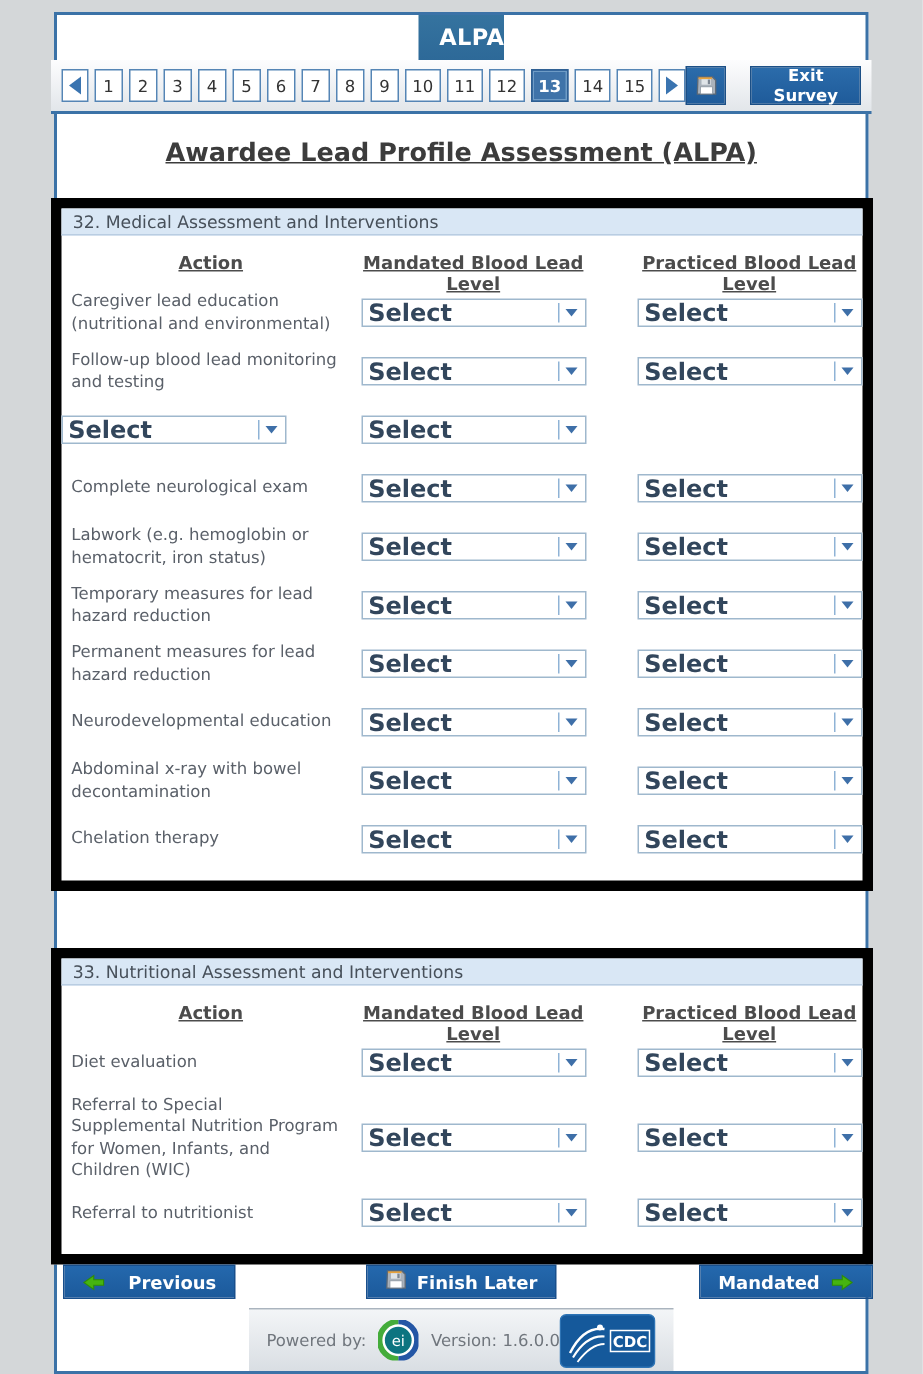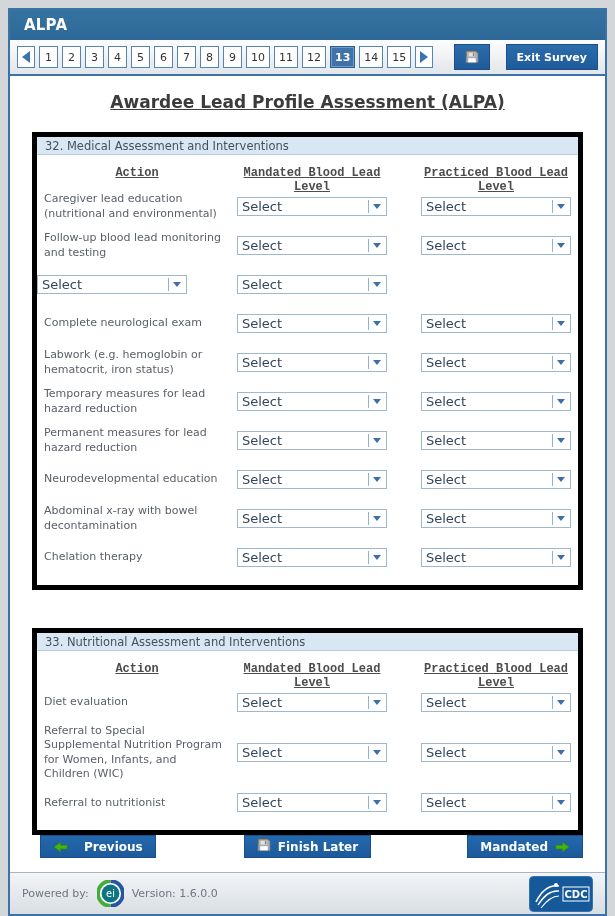--- a/index.html
+++ b/index.html
@@ -1,17 +1,17 @@
 <!DOCTYPE html>
 <html><head>
 <meta charset="utf-8">
 <style>
   * { margin:0; padding:0; box-sizing:border-box; }
   html,body { width:615px; height:916px; overflow:hidden; background:#d4d7d9; font-family:"DejaVu Sans","Liberation Sans",sans-serif; }
-  .app { width:599px; margin:8px auto 0; border:2px solid #3b72a7; background:#fff; height:908px; display:flex; flex-direction:column; }
+  .app { width:543px; margin:8px auto 0; border:2px solid #3b72a7; background:#fff; height:908px; display:flex; flex-direction:column;align-items:center; }
 
   
   .titlebar { height:30px; background:linear-gradient(#35739f,#2d6998); display:flex; align-items:center; padding-left:14px; flex:0 0 auto; }
   .titlebar span { color:#fff; font-weight:bold; font-size:15px; letter-spacing:.2px; }
 
   
   .pagebar { height:36px; background:linear-gradient(#fdfdfe,#e2e6ea); border-bottom:2px solid #3b72a7; display:flex; align-items:center; justify-content:space-between; padding:0 7px; flex:0 0 auto; }
   .pages { display:flex; align-items:center; gap:4px; }
   .page-btn, .nav-btn { height:22px; min-width:19px; padding:0 4px; background:#fff; border:1px solid #5585b5; color:#333; font-size:11px; display:flex; align-items:center; justify-content:center; cursor:pointer; }
   .page-btn.active { background:#3f73a9; border-color:#2e5f93; color:#fff; font-weight:bold; box-shadow:inset 0 0 0 1px #6f9cc6; }
@@ -20,33 +20,33 @@
   .tri-right { width:0; height:0; border-top:6px solid transparent; border-bottom:6px solid transparent; border-left:8px solid #3a74b0; }
   .bar-right { display:flex; align-items:center; gap:16px; }
   .tool-btn { height:26px; background:linear-gradient(#2b6cab,#1f5b9a); border:1px solid #1b4f86; color:#fff; font-weight:bold; font-size:11px; display:flex; align-items:center; justify-content:center; cursor:pointer; font-family:inherit; }
   .tool-btn.save { width:36px; }
   .tool-btn.exit { padding:0 10px; }
 
   
   .content { flex:1 1 auto; padding:0 22px; display:flex; flex-direction:column; overflow:hidden; }
   h1.page-title { font-size:17px; color:#3c3c3c; text-align:center; text-decoration:underline; margin:16px 0 20px; font-weight:bold; }
 
-  .panel { border:5px solid #000000; background:#fff; }
+  .panel { border:7px solid #000000; background:#fff; }
   .panel + .panel { margin-top:38px; }
   .panel-head { background:#d9e7f5; border-bottom:1px solid #b9cde2; padding:2px 8px; font-size:11.5px; color:#47505a; height:18px; line-height:14px; }
-  .cols { display:grid; grid-template-columns:200px 184px 1fr; padding-top:11px; height:32px;font-family:Liberation Mono, monospace; }
+  .cols { display:grid; grid-template-columns:200px 184px 1fr; padding-top:11px; height:32px; }
   .col { font-size:12px; font-weight:bold; color:#4c4c4c; text-decoration:underline; text-align:center; }
   .col-mand, .col-prac { width:150px; }
   .rows { padding-bottom:8px; }
   .row { display:grid; grid-template-columns:200px 184px 1fr; align-items:center; min-height:39px; }
   .cell.label { font-size:11px; color:#5a6069; padding:2px 14px 2px 7px; line-height:1.3; }
 
   
   .dd { width:150px; height:19px; background:#fff; border:1px solid #9fb8cd; display:flex; align-items:center; cursor:pointer; }
-  .dd-val { flex:1; font-size:13px; font-weight:normal; color:#32465c; padding-left:4px; overflow:hidden; white-space:nowrap; }
+  .dd-val { flex:1; font-size:16px; font-weight:bold; color:#32465c; padding-left:4px; overflow:hidden; white-space:nowrap; }
   .dd-sep { width:1px; height:13px; background:#8fb3d6; flex:0 0 auto; }
   .dd-arrow { width:0; height:0; border-left:4px solid transparent; border-right:4px solid transparent; border-top:5px solid #3e6fa8; margin:0 5px 0 4px; flex:0 0 auto; }
 
   
   .nav-row { margin-top:auto; margin-bottom:16px; display:grid; grid-template-columns:1fr auto 1fr; align-items:center; }
   .nav-btn2 { height:23px; background:linear-gradient(#2468ad,#1c5a9b); border:1px solid #184f8c; color:#fff; font-weight:bold; font-size:12px; display:inline-flex; align-items:center; gap:7px; padding:0 12px; cursor:pointer; font-family:inherit; }
   .nav-left { justify-self:start; margin-left:8px;gap:16px; }
   .nav-center { justify-self:center; }
   .nav-right { justify-self:end; margin-right:0; }
 

